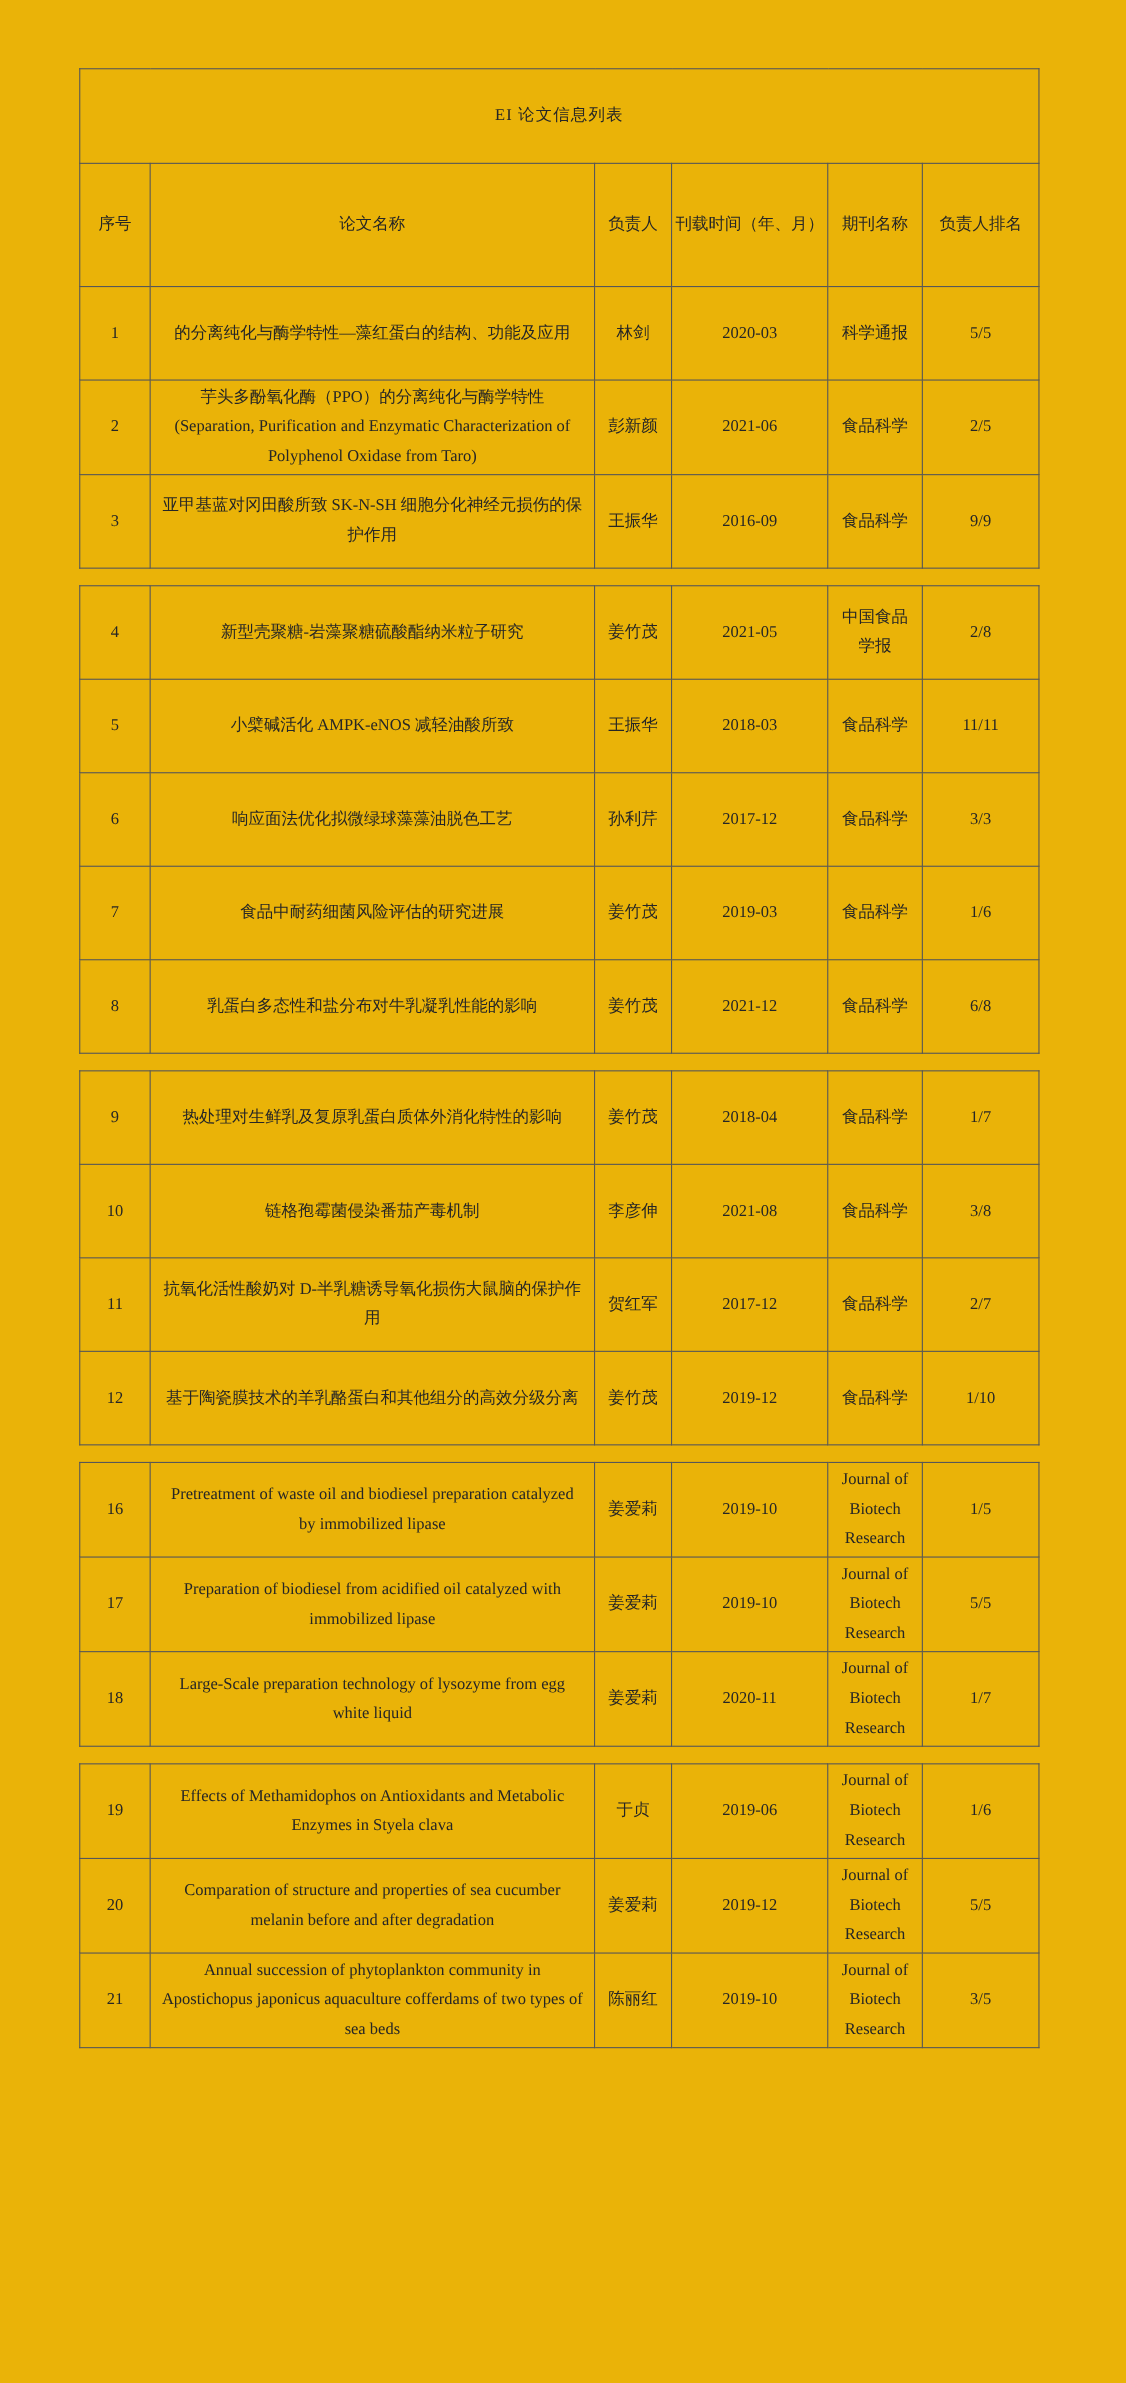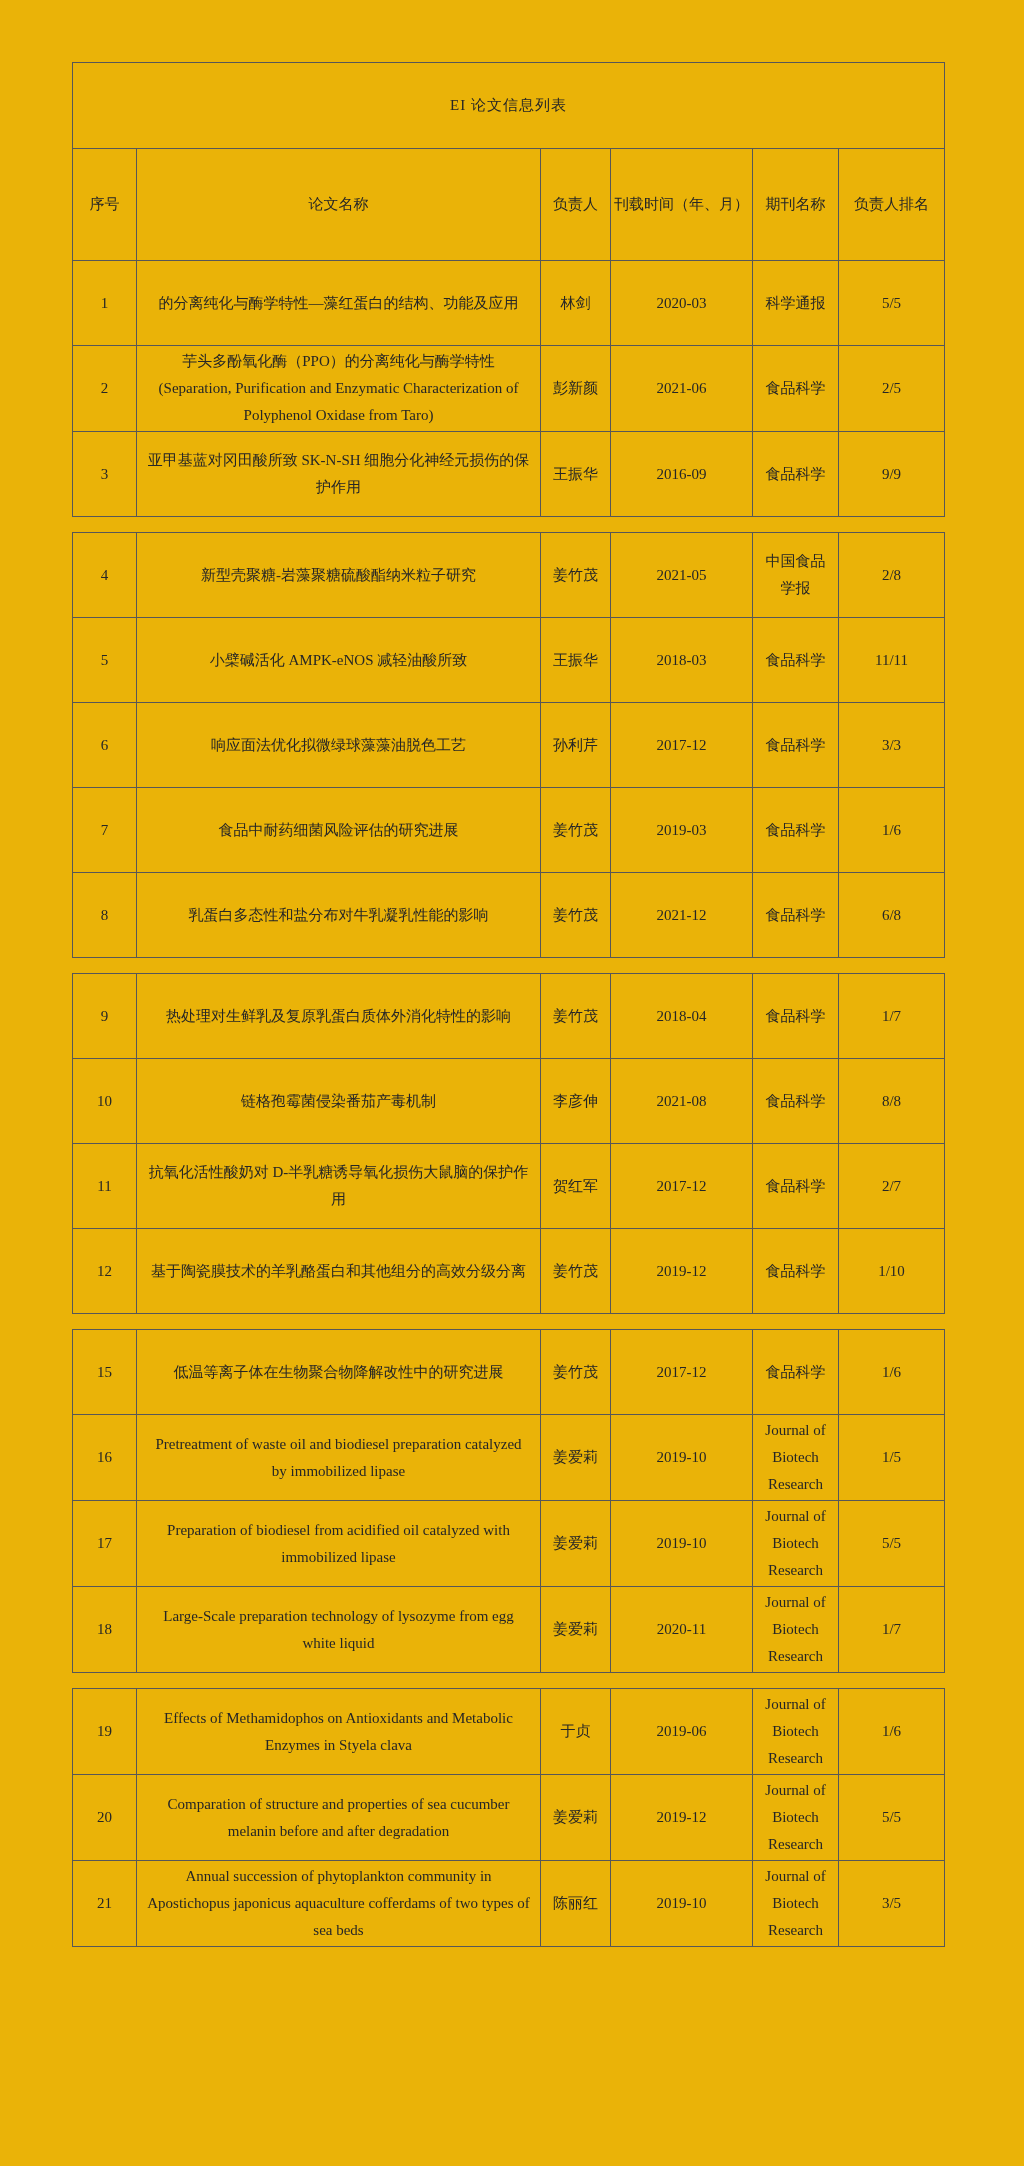--- a/index.html
+++ b/index.html
@@ -173,21 +173,21 @@
           <td class="c-date">2018-04</td>
           <td class="c-journal">食品科学</td>
           <td class="c-rank">1/7</td>
         </tr>
         <tr>
           <td class="c-no">10</td>
           <td class="c-paper">链格孢霉菌侵染番茄产毒机制</td>
           <td class="c-leader">李彦伸</td>
           <td class="c-date">2021-08</td>
           <td class="c-journal">食品科学</td>
-          <td class="c-rank">8/8</td>
+          <td class="c-rank">3/8</td>
         </tr>
         <tr>
           <td class="c-no">11</td>
           <td class="c-paper">抗氧化活性酸奶对 D-半乳糖诱导氧化损伤大鼠脑的保护作用</td>
           <td class="c-leader">贺红军</td>
           <td class="c-date">2017-12</td>
           <td class="c-journal">食品科学</td>
           <td class="c-rank">2/7</td>
         </tr>
         <tr>
@@ -205,28 +205,20 @@
     <colgroup>
       <col class="w-no">
         <col class="w-paper">
         <col class="w-leader">
       <col class="w-date">
         <col class="w-journal">
         <col class="w-rank">
     </colgroup>
     <tbody class="rows">
         <tr>
-          <td class="c-no">15</td>
-          <td class="c-paper">低温等离子体在生物聚合物降解改性中的研究进展</td>
-          <td class="c-leader">姜竹茂</td>
-          <td class="c-date">2017-12</td>
-          <td class="c-journal">食品科学</td>
-          <td class="c-rank">1/6</td>
-        </tr>
-        <tr>
           <td class="c-no">16</td>
           <td class="c-paper">Pretreatment of waste oil and biodiesel preparation catalyzed by immobilized lipase</td>
           <td class="c-leader">姜爱莉</td>
           <td class="c-date">2019-10</td>
           <td class="c-journal">Journal of Biotech Research</td>
           <td class="c-rank">1/5</td>
         </tr>
         <tr>
           <td class="c-no">17</td>
           <td class="c-paper">Preparation of biodiesel from acidified oil catalyzed with immobilized lipase</td>

